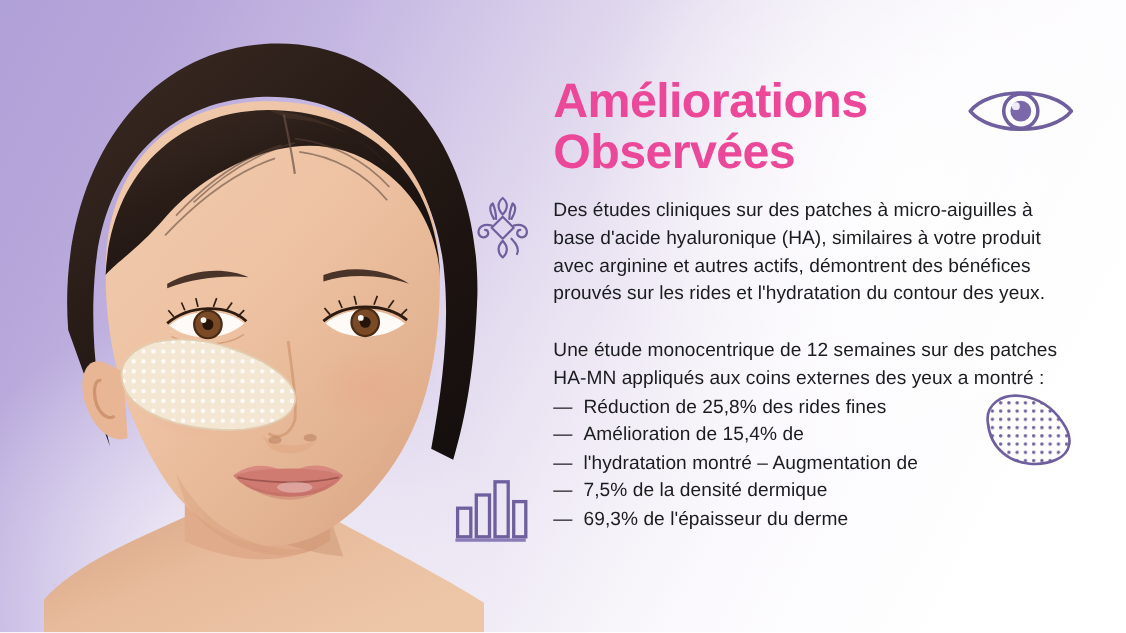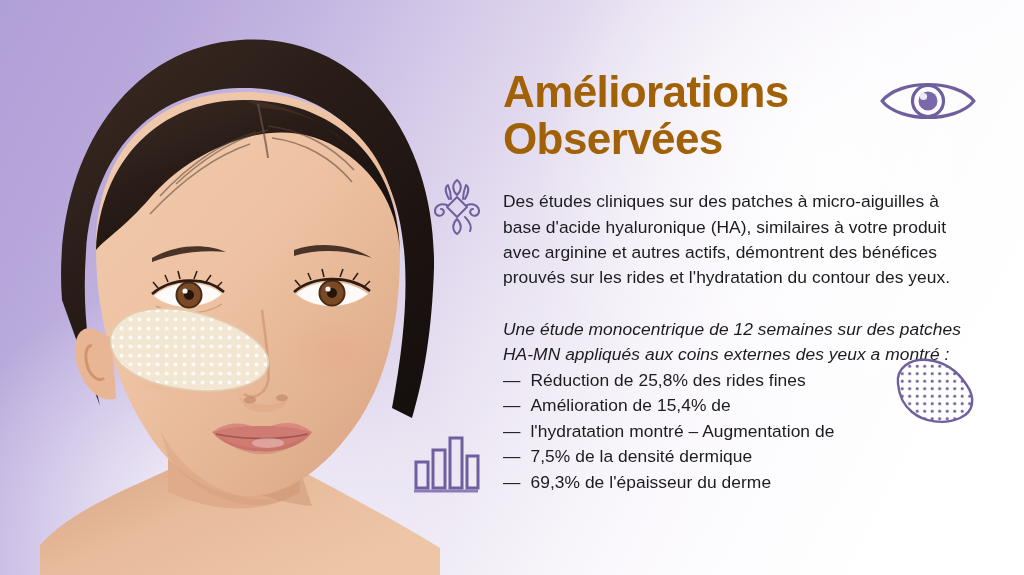--- a/index.html
+++ b/index.html
@@ -72,32 +72,32 @@
     left: 503px;
     top: 68px;
     width: 470px;
   }
   .headline {
     margin: 0;
     font-size: 44px;
     line-height: 1.07;
     font-weight: 700;
     letter-spacing: -0.6px;
-    color: #a16207;
+    color: #ec4899;
     white-space: pre-line;
   }
   .para {
     margin: 0;
     font-size: 17.4px;
     line-height: 1.46;
     color: #1b1c1f;
     letter-spacing: 0.05px;
   }
-  .para-1 { margin-top: 27px; }
-  .para-2 { margin-top: 26px; font-style: italic; }
+  .para-1 { margin-top: 16px; }
+  .para-2 { margin-top: 26px; }
 
   .bullets {
     list-style: none;
     margin: 0;
     padding: 0;
   }
   .bullets li {
     font-size: 17.4px;
     line-height: 1.465;
     color: #1b1c1f;

